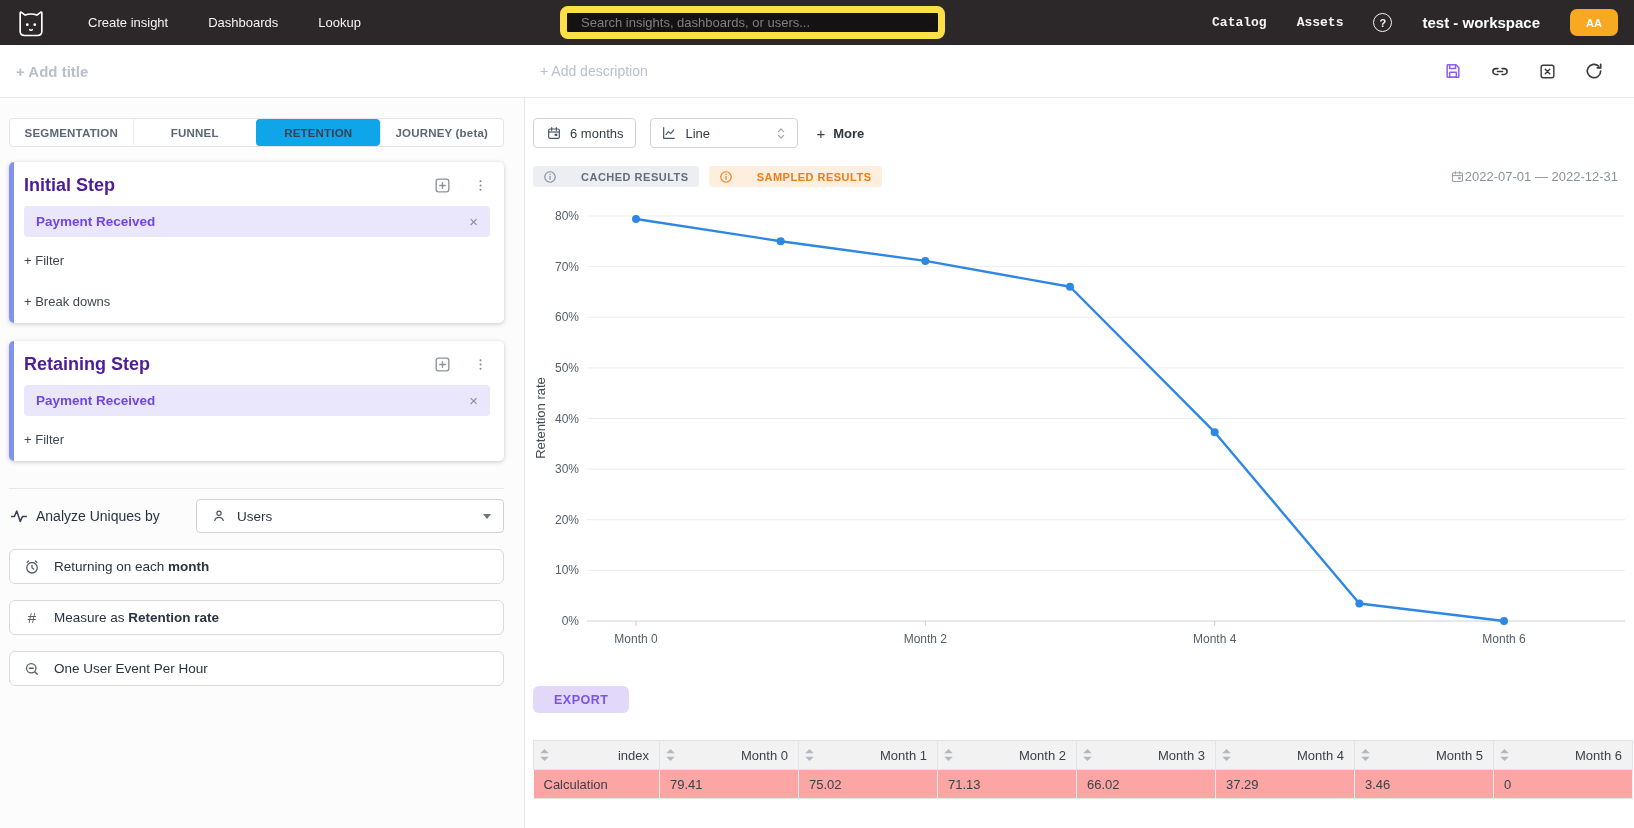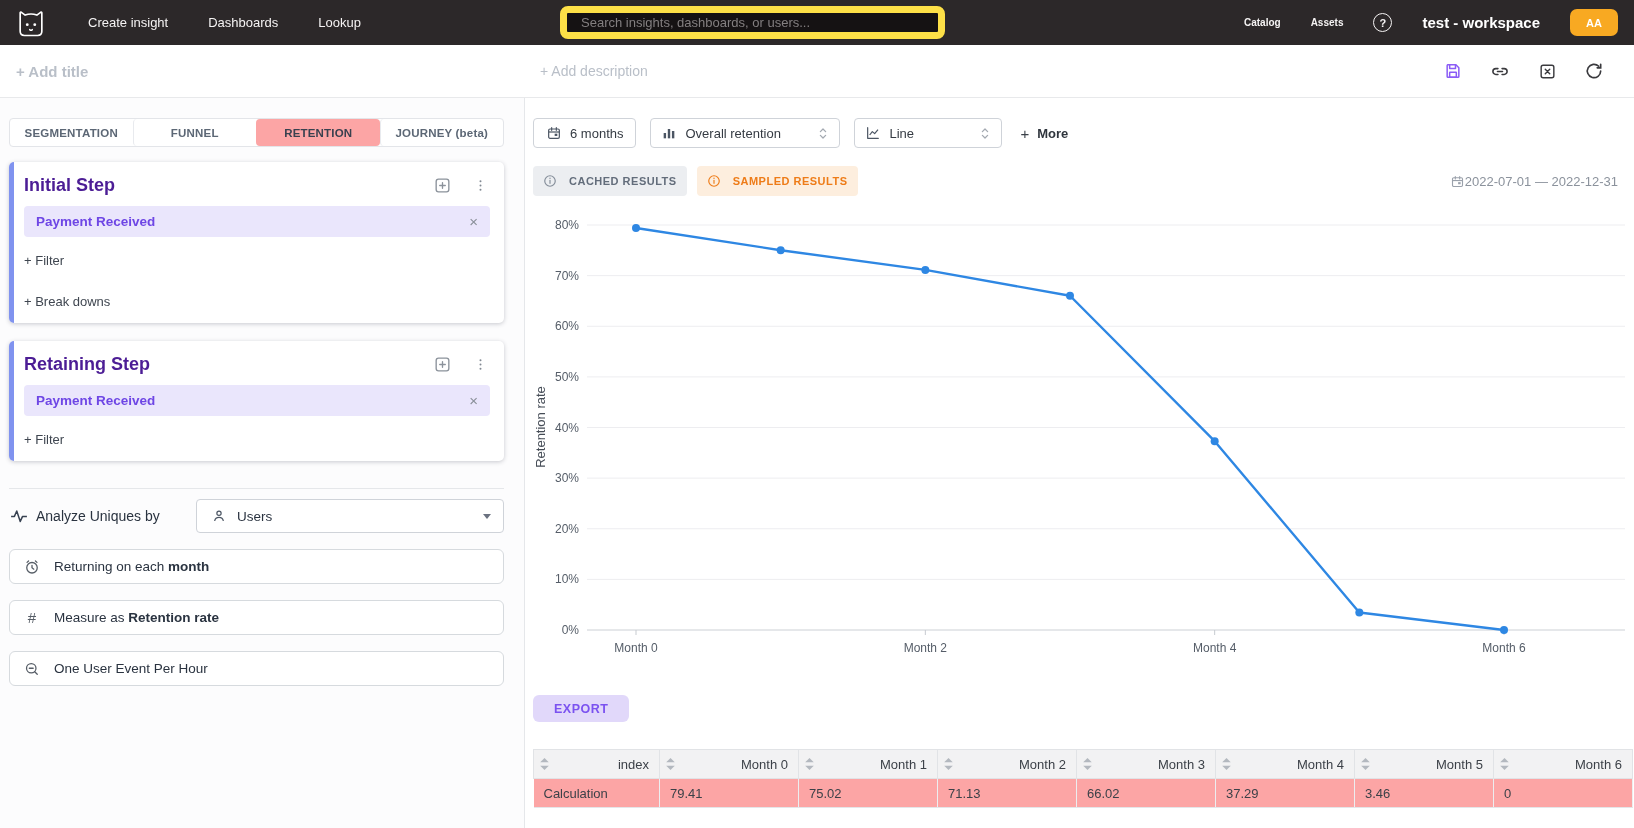--- a/index.html
+++ b/index.html
@@ -9,21 +9,21 @@
   
   .topbar{position:relative;height:45px;background:#2c2829;display:flex;align-items:center;padding:0 16px;}
   .logo{display:flex;align-items:center;margin-right:42px;cursor:pointer;}
   .topnav-links{display:flex;gap:40px;}
   .topnav-links a{color:#f5f3f3;font-size:13px;font-weight:400;text-decoration:none;cursor:pointer;}
   .gsearch{position:absolute;left:560px;top:6px;width:385px;height:33px;}
   .gsearch input{width:100%;height:100%;background:#151213;border:7px solid #fde047;border-radius:8px;
     color:#cfcccc;font-size:13px;padding:0 14px;outline:none;font-family:"Liberation Sans",sans-serif;}
   .gsearch input::placeholder{color:#837f80;}
   .top-right{margin-left:auto;display:flex;align-items:center;gap:30px;}
-  .top-right a{color:#f5f3f3;font-size:10px;font-weight:700;text-decoration:none;cursor:pointer;}
+  .top-right a{color:#f5f3f3;font-size:13px;font-weight:700;text-decoration:none;cursor:pointer;font-family:Liberation Mono, monospace;}
   .help-circle{width:19px;height:19px;border:1.6px solid #f5f3f3;border-radius:50%;color:#f5f3f3;
     font-size:11px;font-weight:700;display:flex;align-items:center;justify-content:center;cursor:pointer;}
   .workspace{color:#fff;font-size:15px;font-weight:700;}
   .avatar{width:48px;height:27px;border-radius:7px;background:#f8a922;color:#fff;font-size:11px;font-weight:700;
     display:flex;align-items:center;justify-content:center;cursor:pointer;}
 
   
   .subbar{position:relative;height:53px;background:#fff;border-bottom:1px solid #e8e9eb;display:flex;align-items:center;}
   .add-title{margin-left:16px;color:#b9bfc8;font-size:15px;font-weight:700;cursor:pointer;}
   .add-desc{position:absolute;left:540px;color:#b9bfc8;font-size:14px;cursor:pointer;}
@@ -33,21 +33,21 @@
   
   .bodywrap{display:flex;height:736px;}
   .panel{width:525px;min-width:525px;background:#fcfcfd;border-right:1px solid #e5e7ea;padding:20px 20px 0 9px;}
   .main{flex:1;padding:20px 0 8px 8px;background:#fff;overflow:hidden;}
 
   
   .tabsrow{display:flex;height:29px;background:#fff;border:1px solid #e3e5e9;border-radius:4px;align-items:stretch;}
   .tab{flex:1;display:flex;align-items:center;justify-content:center;font-size:11.5px;font-weight:600;
     color:#5c6775;letter-spacing:.2px;cursor:pointer;border-radius:4px;}
   .tab + .tab{border-left:1px solid #e8eaee;}
-  .tab.active{background:#fca5a5;color:#39414f;border-left-color:transparent;}
+  .tab.active{background:#0ea5e9;color:#39414f;border-left-color:transparent;}
 
   .stepcard{display:flex;margin-top:15px;background:#fff;border-radius:5px;box-shadow:0 1px 4px rgba(45,46,68,.25);}
   .accent{width:5px;border-radius:5px 0 0 5px;background:#8093ef;}
   .cardbody{flex:1;padding:10px 14px 14px 10px;}
   .cardhead{display:flex;align-items:center;height:26px;}
   .cardtitle{font-size:18px;font-weight:700;color:#4c1d95;}
   .cardhead .spacer{flex:1;}
   .event-pill{margin-top:8px;background:#eae6fc;border-radius:4px;display:flex;align-items:center;
     padding:8px 12px;cursor:pointer;}
   .event-pill .evt{color:#6e46e5;font-size:13.5px;font-weight:700;}
@@ -76,21 +76,21 @@
   .ctlbtn{height:30px;border:1px solid #cfd3d9;border-radius:4px;background:#fff;display:flex;align-items:center;
     padding:0 12px;gap:8px;font-size:13px;color:#353b43;cursor:pointer;}
   .ctlsel{height:30px;border:1px solid #cfd3d9;border-radius:4px;background:#fff;display:flex;align-items:center;
     padding:0 10px;gap:8px;font-size:13px;color:#353b43;cursor:pointer;}
   .ctlsel.w1{width:190px;} .ctlsel.w2{width:148px;}
   .updown{margin-left:auto;display:flex;}
   .morebtn{display:flex;align-items:center;gap:8px;font-size:13px;font-weight:700;color:#2f353d;cursor:pointer;margin-left:4px;}
   .morebtn .plus{font-weight:400;font-size:15px;color:#3a4049;}
 
   .badgerow{margin-top:18px;display:flex;align-items:center;gap:10px;}
-  .badge{height:30px;display:flex;align-items:center;gap:12px;border-radius:4px;padding:0 10px;
+  .badge{height:21px;display:flex;align-items:center;gap:24px;border-radius:4px;padding:0 10px;
     font-size:11px;font-weight:600;letter-spacing:.5px;cursor:default;}
   .badge.cached{background:#eceef1;color:#636d7b;}
   .badge.sampled{background:#fdeede;color:#ee7c18;}
   .daterange{margin-left:auto;margin-right:16px;display:flex;align-items:center;gap:0;color:#8b929c;font-size:13px;}
 
   .chartwrap{margin-top:13px;width:1100px;height:455px;}
   .ytick{font-size:12px;fill:#555d68;font-family:"Liberation Sans",sans-serif;}
   .xtick{font-size:12px;fill:#555d68;font-family:"Liberation Sans",sans-serif;}
   .ylab{font-size:13px;fill:#454c56;font-family:"Liberation Sans",sans-serif;}
 
@@ -292,34 +292,20 @@
     <main class="main">
       <div class="controls">
         <div class="ctlbtn">
           <svg viewBox="0 0 24 24" width="16" height="16" fill="none" stroke="#4b5563" stroke-width="1.8">
             <rect x="4" y="6" width="16" height="14" rx="2"></rect>
               <path d="M4 10.5h16"></path>
               <path d="M8.5 4v4M15.5 4v4" stroke-linecap="round"></path>
             <rect x="13" y="13" width="4" height="3.4" fill="#4b5563" stroke="none"></rect>
           </svg>
           <span>6 months</span>
-        </div>
-        <div class="ctlsel w1">
-          <svg viewBox="0 0 24 24" width="16" height="16" fill="#4b5563">
-            <rect x="4" y="12" width="3.6" height="8"></rect>
-              <rect x="10.2" y="6" width="3.6" height="14"></rect>
-              <rect x="16.4" y="9" width="3.6" height="11"></rect>
-          </svg>
-          <span>Overall retention</span>
-          <span class="updown">
-            <svg viewBox="0 0 16 20" width="12" height="15" fill="none" stroke="#a3a9b1" stroke-width="1.7" stroke-linecap="round" stroke-linejoin="round">
-              <path d="M4.5 7.5L8 4l3.5 3.5"></path>
-                <path d="M4.5 12.5L8 16l3.5-3.5"></path>
-            </svg>
-          </span>
         </div>
         <div class="ctlsel w2">
           <svg viewBox="0 0 24 24" width="16" height="16" fill="none" stroke="#4b5563" stroke-width="1.8" stroke-linejoin="round">
             <path d="M4 4v16h16" stroke-linecap="round"></path>
               <path d="M7 15l4-5 3.5 3L19.5 7"></path>
           </svg>
           <span>Line</span>
           <span class="updown">
             <svg viewBox="0 0 16 20" width="12" height="15" fill="none" stroke="#a3a9b1" stroke-width="1.7" stroke-linecap="round" stroke-linejoin="round">
               <path d="M4.5 7.5L8 4l3.5 3.5"></path>

